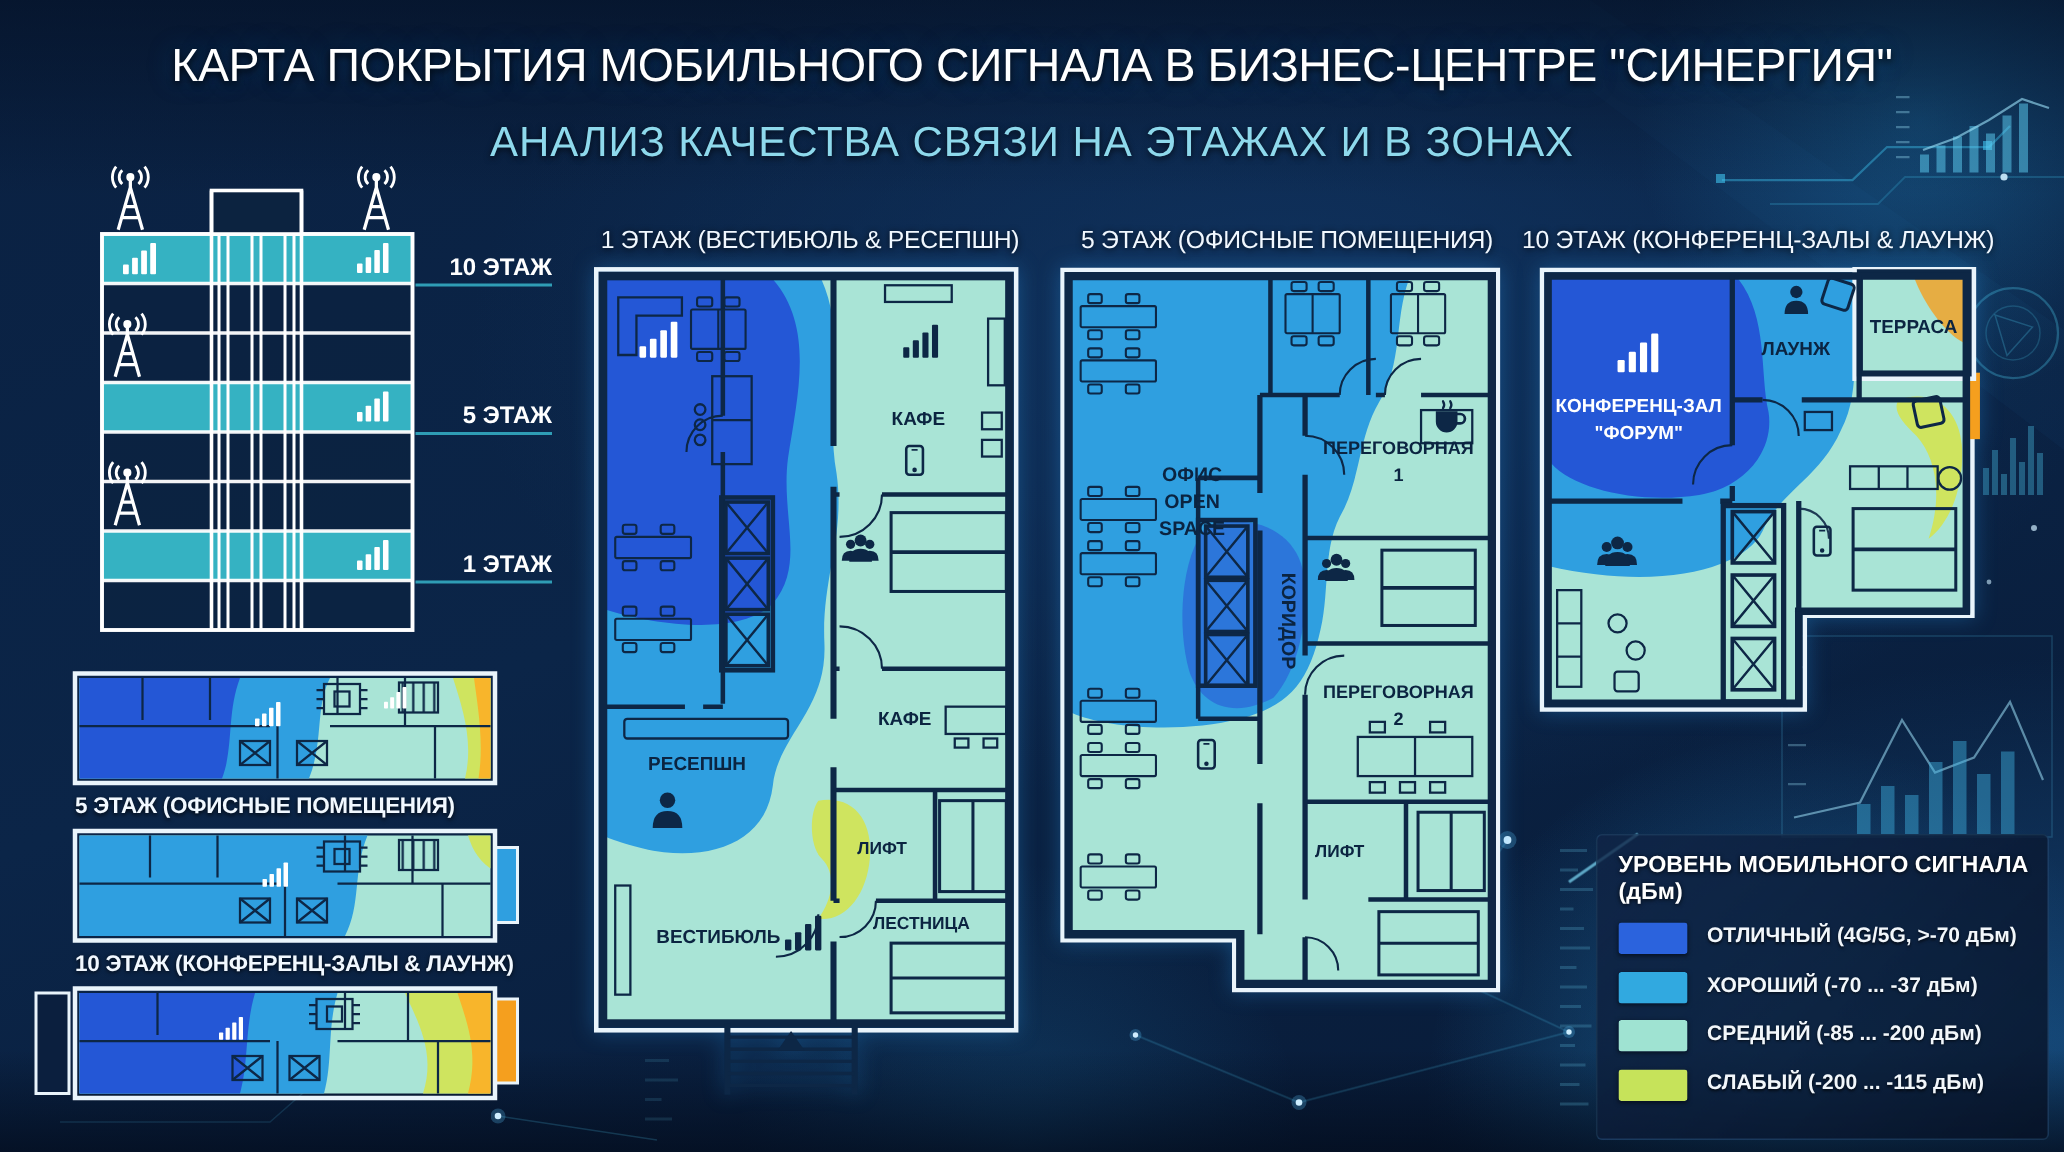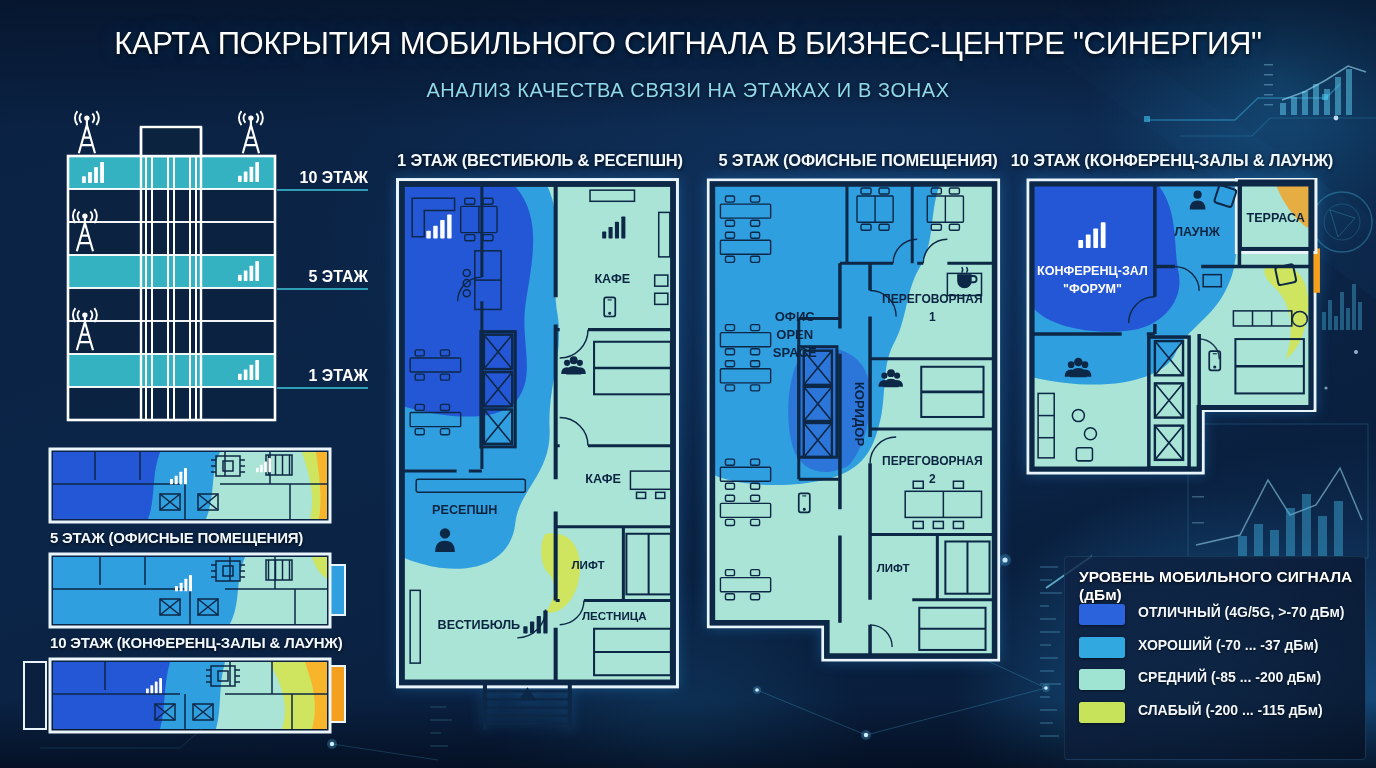--- a/index.html
+++ b/index.html
@@ -7,34 +7,34 @@
     font-family:"Liberation Sans","DejaVu Sans",sans-serif;
     background:
       radial-gradient(900px 520px at 62% 30%, #10335f 0%, rgba(16,51,95,0) 60%),
       radial-gradient(700px 420px at 100% 90%, #13406e 0%, rgba(19,64,110,0) 60%),
       linear-gradient(160deg,#0a2142 0%, #0b2548 45%, #081a36 100%);}
   .decor{position:absolute;left:0;top:0;z-index:0;}
   .main-title{position:absolute;left:0;right:0;top:26px;z-index:3;text-align:center;
     color:#ffffff;font-size:31px;font-weight:normal;letter-spacing:-.3px;
     text-shadow:0 2px 5px rgba(0,0,0,.85),0 0 18px rgba(30,120,200,.35);}
   .subtitle{position:absolute;left:0;right:0;top:79px;z-index:3;text-align:center;
-    color:#8ed9ec;font-size:20px;font-weight:normal;letter-spacing:.6px;
+    color:#8ed9ec;font-size:28px;font-weight:normal;letter-spacing:.6px;
     text-shadow:0 1px 4px rgba(0,0,0,.7);}
   .abs{position:absolute;z-index:2;}
   .plan-title{position:absolute;z-index:3;text-align:center;color:#f1f8ff;
-    font-size:16.5px;font-weight:bold;letter-spacing:-.2px;
+    font-size:16.5px;font-weight:normal;letter-spacing:-.2px;
     text-shadow:0 1px 4px rgba(0,0,0,.8);}
   .thumb-cap{position:absolute;z-index:3;color:#f1f8ff;font-size:15px;font-weight:bold;
     letter-spacing:-.2px;text-shadow:0 1px 3px rgba(0,0,0,.8);}
   .plan-svg{filter:drop-shadow(0 0 7px rgba(40,150,230,.35));}
   .legend{position:absolute;left:1064px;top:556px;width:302px;height:204px;z-index:4;
     background:linear-gradient(135deg,rgba(16,36,70,.78),rgba(7,18,38,.82));
     border:1px solid rgba(90,170,230,.18);border-radius:4px;box-sizing:border-box;
     padding:11px 12px 8px 14px;}
-  .legend-title{color:#ffffff;font-size:15.5px;font-weight:bold;
+  .legend-title{color:#ffffff;font-size:15.5px;font-weight:bold;margin-bottom:11px;
     text-shadow:0 1px 3px rgba(0,0,0,.8);}
   .lg-row{display:flex;gap:13px;margin-bottom:11.5px;}
   .lg-row span{color:#f2f7fb;font-size:14px;font-weight:bold;text-shadow:0 1px 2px rgba(0,0,0,.7);}
   .lg-sw{border-radius:2px;box-shadow:0 1px 3px rgba(0,0,0,.5);}
   svg text{font-family:"Liberation Sans","DejaVu Sans",sans-serif;}
   .lbl{font-weight:bold;fill:#0b2441;}
   .lbl-w{font-weight:bold;fill:#ffffff;}
   .flr{font-weight:bold;fill:#ffffff;}
   .wall{stroke:#0d2746;fill:none;}
   .furn{stroke:#0d2746;stroke-width:1.5;fill:none;}

